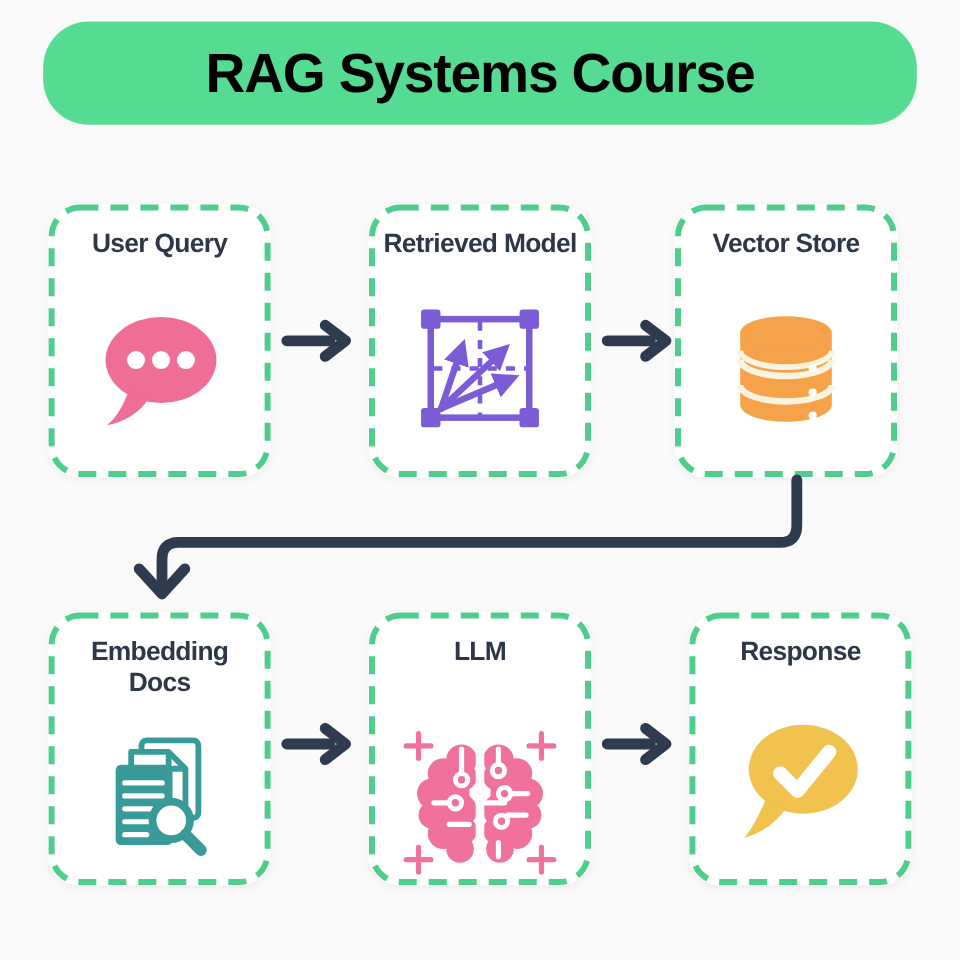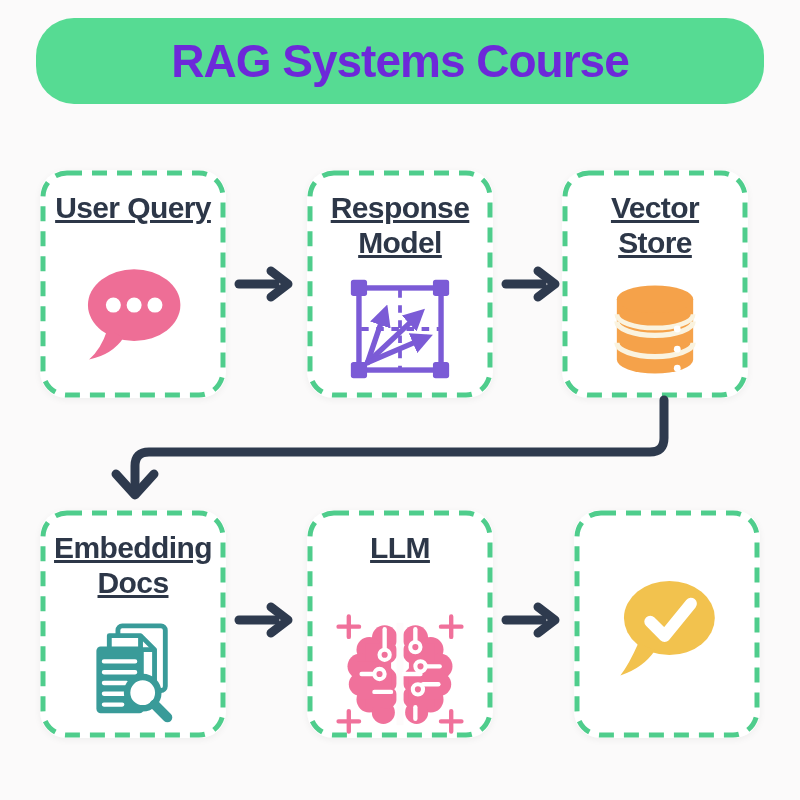--- a/index.html
+++ b/index.html
@@ -7,32 +7,32 @@
     width:800px;height:800px;position:relative;overflow:hidden;
     background:#fbfafa;
     font-family:"Liberation Sans", sans-serif;
   }
   .banner{
     position:absolute;left:36px;top:18px;width:728px;height:86px;
     background:#56DB93;border-radius:38px;
     display:flex;align-items:center;justify-content:center;
   }
   .banner-title{
-    font-size:46px;font-weight:bold;color:#6d28d9;letter-spacing:-1px;
+    font-size:46px;font-weight:bold;color:#000000;letter-spacing:-1px;
   }
   .card{
     position:absolute;width:186px;height:228px;
     background:#ffffff;border-radius:26px;
     box-shadow:0 2px 7px rgba(0,0,0,0.05);
     display:flex;flex-direction:column;align-items:center;
   }
   .border-rect{position:absolute;left:0;top:0;}
   .card-label{
     margin-top:20px;width:164px;text-align:center;position:relative;
-    font-size:30px;font-weight:bold;color:#2D3748;line-height:1.17;letter-spacing:-0.6px;text-decoration:underline;
+    font-size:22px;font-weight:bold;color:#2D3748;line-height:1.17;letter-spacing:-0.6px;
   }
   .iconwrap{
     flex:1;width:100%;display:flex;align-items:center;justify-content:center;
     position:relative;
   }
   .arrow{position:absolute;}
 </style>
 </head>
 <body>
 
@@ -53,21 +53,21 @@
       <circle cx="51" cy="39" r="6.5" fill="#ffffff"></circle>
       <circle cx="69" cy="39" r="6.5" fill="#ffffff"></circle>
     </svg>
   </div>
 </div>
 
 <div class="card" style="left:307px;top:170px;">
   <svg class="border-rect" width="186" height="228">
     <rect x="3" y="3" width="180" height="222" rx="24" fill="none" stroke="#4FCD8C" stroke-width="5" stroke-dasharray="15 10"></rect>
   </svg>
-  <div class="card-label">Response Model</div>
+  <div class="card-label">Retrieved Model</div>
   <div class="iconwrap">
     <svg width="112" height="108" viewBox="0 0 100 100">
       <defs>
         <marker id="ah-purple" viewBox="0 0 10 10" refX="6.5" refY="5" markerWidth="4" markerHeight="4" orient="auto-start-reverse">
           <path d="M0,0 L10,5 L0,10 Z" fill="#7B5BD6"></path>
         </marker>
       </defs>
       <rect x="12" y="12" width="76" height="76" fill="none" stroke="#7B5BD6" stroke-width="5"></rect>
       <path d="M50,14 V86" stroke="#7B5BD6" stroke-width="3.5" stroke-dasharray="7 7" fill="none"></path>
       <path d="M14,50 H86" stroke="#7B5BD6" stroke-width="3.5" stroke-dasharray="7 7" fill="none"></path>
@@ -176,20 +176,21 @@
         <path d="M90,79 V95 M82,87 H98"></path>
       </g>
     </svg>
   </div>
 </div>
 
 <div class="card" style="left:574px;top:510px;">
   <svg class="border-rect" width="186" height="228">
     <rect x="3" y="3" width="180" height="222" rx="24" fill="none" stroke="#4FCD8C" stroke-width="5" stroke-dasharray="15 10"></rect>
   </svg>
+  <div class="card-label">Response</div>
   <div class="iconwrap">
     <svg width="128" height="110" viewBox="0 0 100 92">
       <ellipse cx="52" cy="41" rx="38" ry="31" fill="#F2C24E"></ellipse>
       <path d="M26,62 Q18,80 11,89 Q30,83 40,68 Z" fill="#F2C24E"></path>
       <path d="M36,44 L48,56 L70,29" stroke="#ffffff" stroke-width="10" fill="none" stroke-linecap="round" stroke-linejoin="round"></path>
     </svg>
   </div>
 </div>
 
 <svg class="arrow" style="left:233px;top:264px;" width="66" height="40" viewBox="0 0 66 40">

